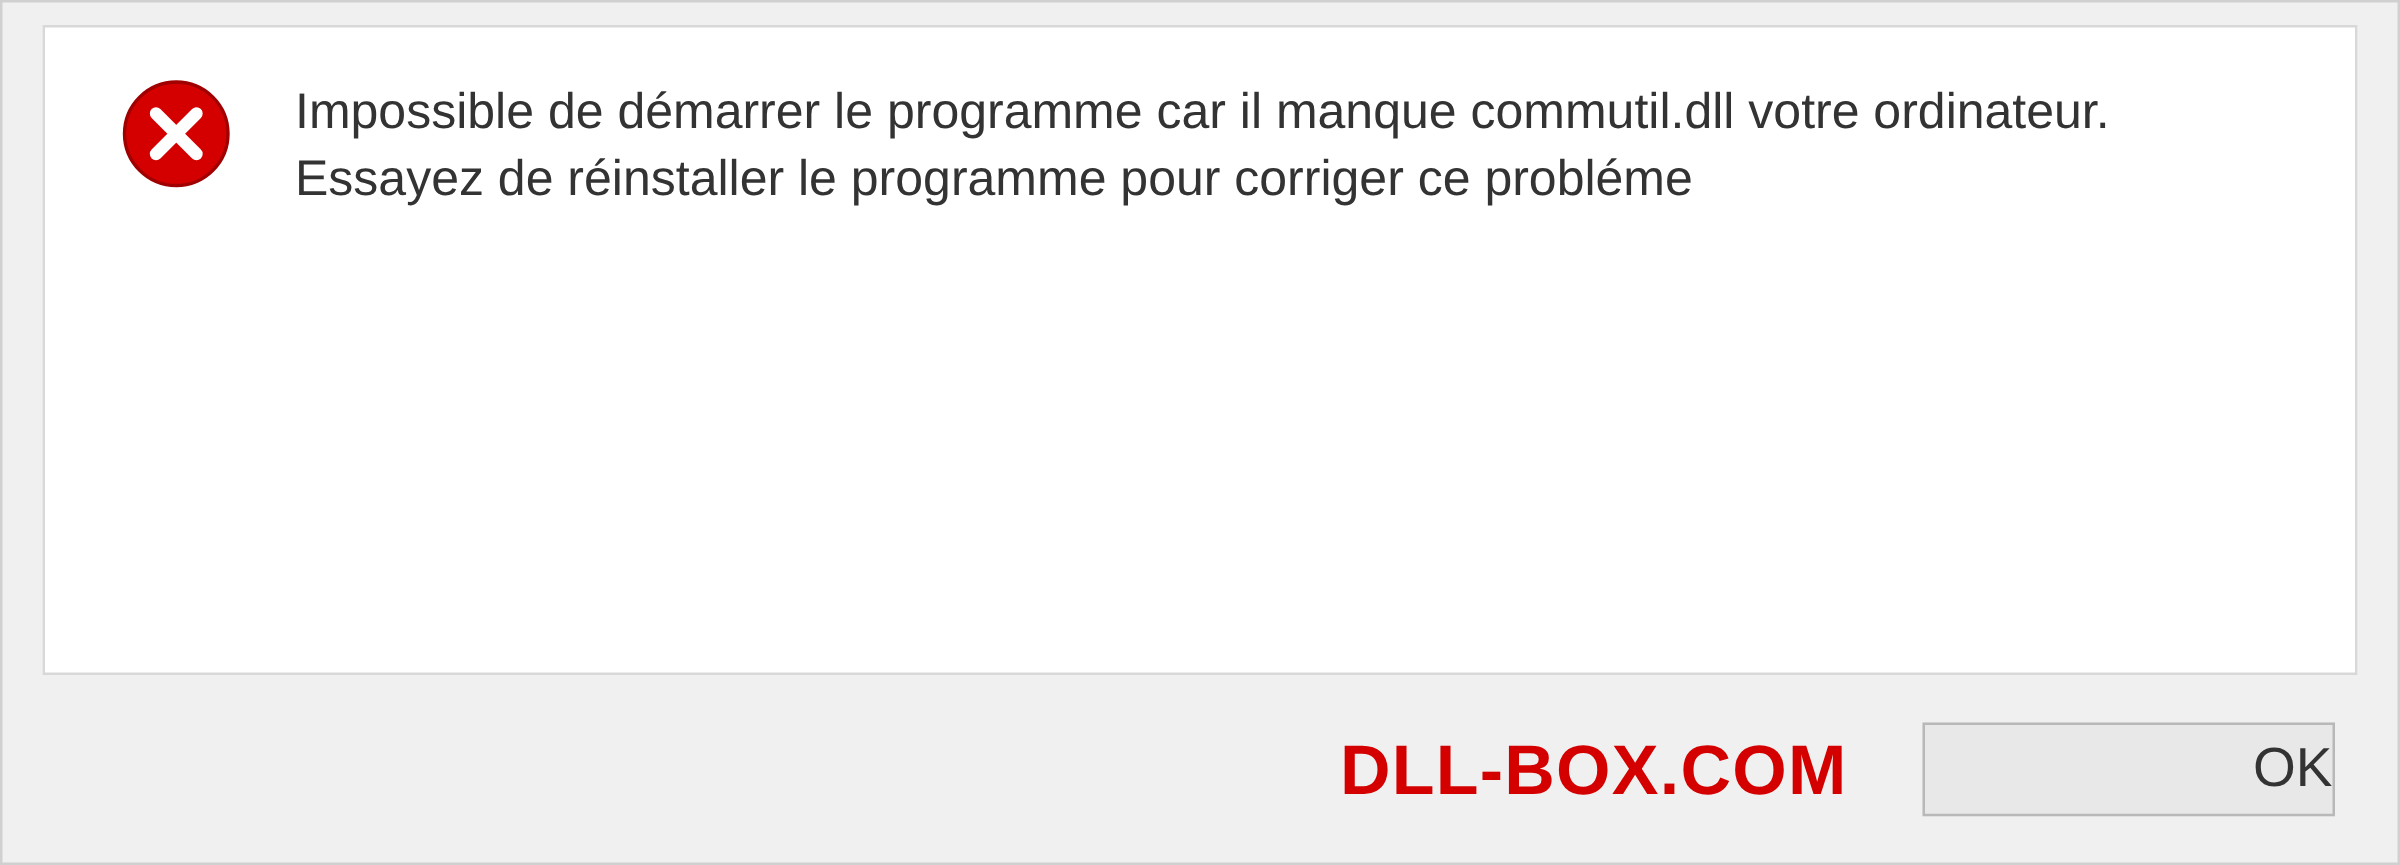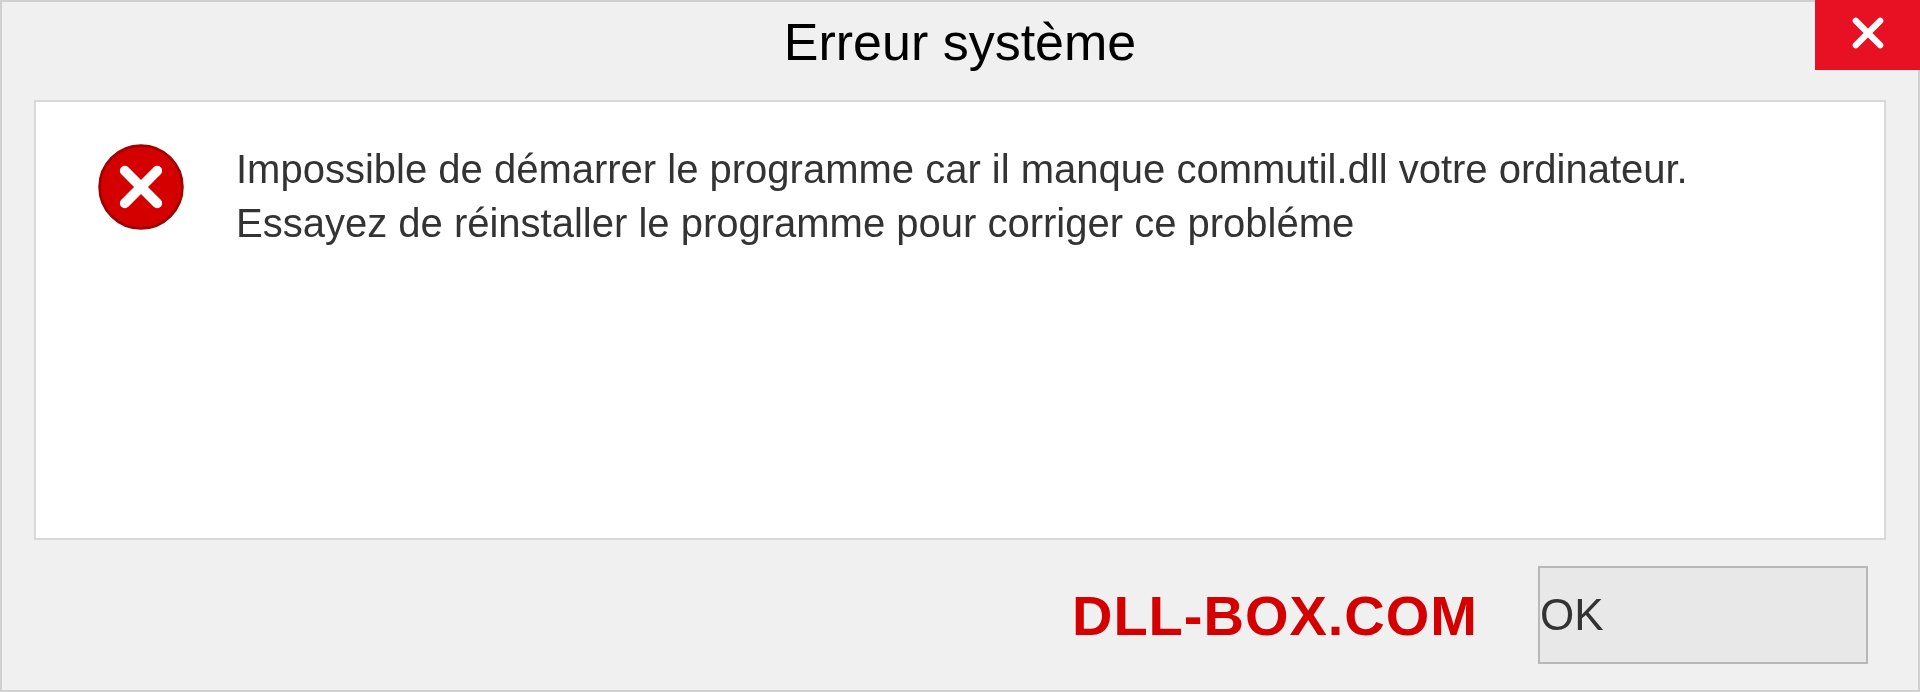--- a/index.html
+++ b/index.html
@@ -101,47 +101,36 @@
     .brand {
       font-size: 56px;
       font-weight: 800;
       color: #d40000;
       letter-spacing: 1px;
       font-family: Arial, sans-serif;
     }
     
     .ok-button {
       width: 330px;
-      height: 98px;
+      height: 75px;
       background: #e8e8e8;
       border: 2px solid #b8b8b8;
       font-size: 44px;
       color: #333;
       display: flex;
       align-items: center;
-      justify-content: flex-start;
+      justify-content: flex-end;
       cursor: pointer;
     }
   </style>
 </head>
 <body>
 
 <div class="dialog">
 
-  <div class="titlebar">
-    <div class="title">Erreur système</div>
-    <div class="close-button">
-      <span>
-        <svg viewBox="0 0 24 24" fill="none" stroke="#ffffff" stroke-width="3.5" stroke-linecap="round">
-          <line x1="5" y1="5" x2="19" y2="19"></line>
-          <line x1="19" y1="5" x2="5" y2="19"></line>
-        </svg>
-      </span>
-    </div>
-  </div>
 
   <div class="content-area">
     <div class="error-icon">
       <svg viewBox="0 0 100 100">
         <circle cx="50" cy="50" r="46" fill="#d40000" stroke="#a00000" stroke-width="3"></circle>
         <line x1="32" y1="32" x2="68" y2="68" stroke="#ffffff" stroke-width="11" stroke-linecap="round"></line>
         <line x1="68" y1="32" x2="32" y2="68" stroke="#ffffff" stroke-width="11" stroke-linecap="round"></line>
       </svg>
     </div>
     <div class="message">Impossible de démarrer le programme car il manque commutil.dll votre ordinateur. Essayez de réinstaller le programme pour corriger ce probléme</div>

